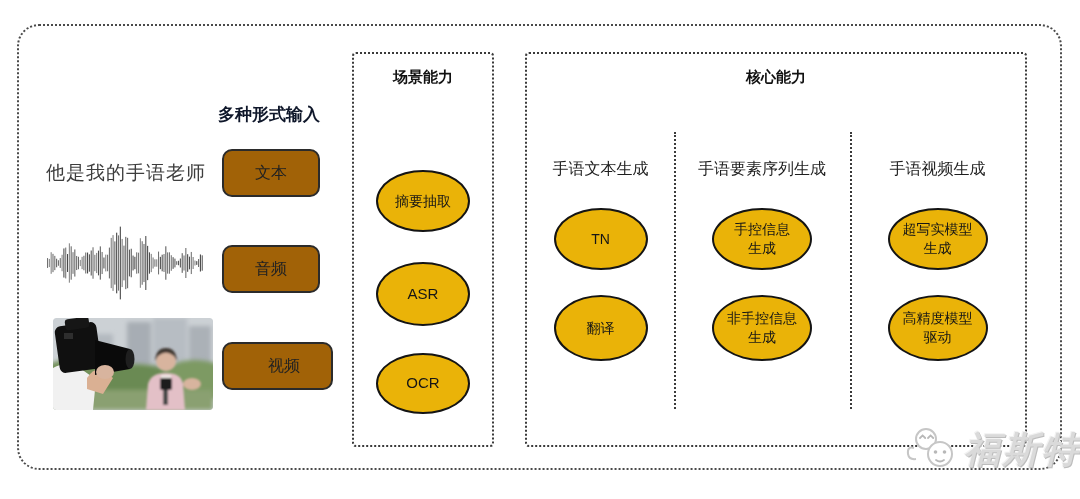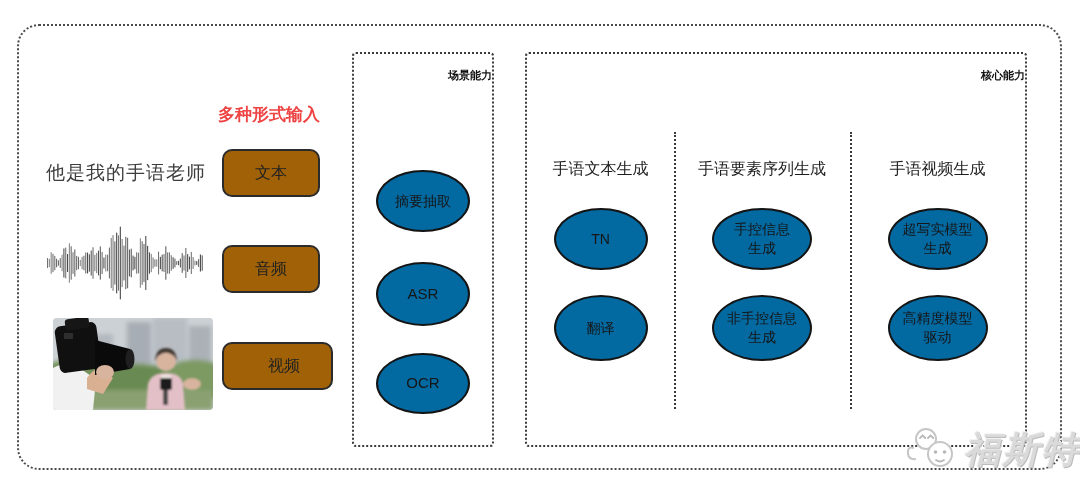--- a/index.html
+++ b/index.html
@@ -5,40 +5,40 @@
   html,body{margin:0;padding:0;background:#ffffff;}
   body{font-family:"Liberation Sans","DejaVu Sans",sans-serif;color:#1c1c1c;}
   .stage{position:relative;width:1080px;height:499px;background:#fff;overflow:hidden;}
 
   
   .outer-frame{position:absolute;left:17px;top:24px;width:1041px;height:442px;
     border:2px dotted #4a4a4a;border-radius:22px;}
 
   
   .input-header{position:absolute;left:196px;top:103px;width:146px;text-align:center;
-    font-size:17px;font-weight:700;color:#ef4444;}
+    font-size:17px;font-weight:700;color:#0f172a;}
   .text-example{position:absolute;left:46px;top:160px;width:170px;
     font-size:19px;color:#3d3d3d;letter-spacing:1px;white-space:nowrap;}
   .io-box{position:absolute;left:222px;width:94px;height:44px;
     border:2px solid #2b2b2b;border-radius:10px;background:#a16207;
     display:flex;align-items:center;justify-content:center;font-size:16px;color:#222;}
   .io-box.b1{top:149px;}
   .io-box.b2{top:245px;}
   .io-box.b3{top:342px;padding-left:13px;}
   .waveform{position:absolute;left:45px;top:224px;width:160px;height:78px;}
   .photo{position:absolute;left:53px;top:318px;width:160px;height:92px;border-radius:3px;}
 
   
   .panel{position:absolute;border:2px dotted #3a3a3a;border-radius:4px;background:transparent;}
   .panel-scene{left:352px;top:52px;width:138px;height:391px;}
-  .panel-title{position:absolute;top:14px;left:0;width:100%;text-align:right;
-    font-size:11px;font-weight:700;color:#111;}
+  .panel-title{position:absolute;top:14px;left:0;width:100%;text-align:center;
+    font-size:15px;font-weight:700;color:#111;}
   .scene-subtitle{position:absolute;top:71px;left:0;width:100%;text-align:center;
     font-size:16px;color:#222;}
-  .node{position:absolute;border:2.5px solid #141414;border-radius:50%;background:#0369a1;
+  .node{position:absolute;border:2.5px solid #141414;border-radius:50%;background:#eab308;
     display:flex;align-items:center;justify-content:center;text-align:center;
     font-size:14px;color:#161616;line-height:1.35;}
   .node .lbl{white-space:pre-line;}
   .n-scene{left:50%;transform:translateX(-50%);width:90px;height:58px;}
   .n-s1{top:116px;}
   .n-s2{top:208px;height:60px;font-size:15px;}
   .n-s3{top:299px;height:57px;font-size:15px;}
 
   
   .panel-core{left:525px;top:52px;width:498px;height:391px;}

